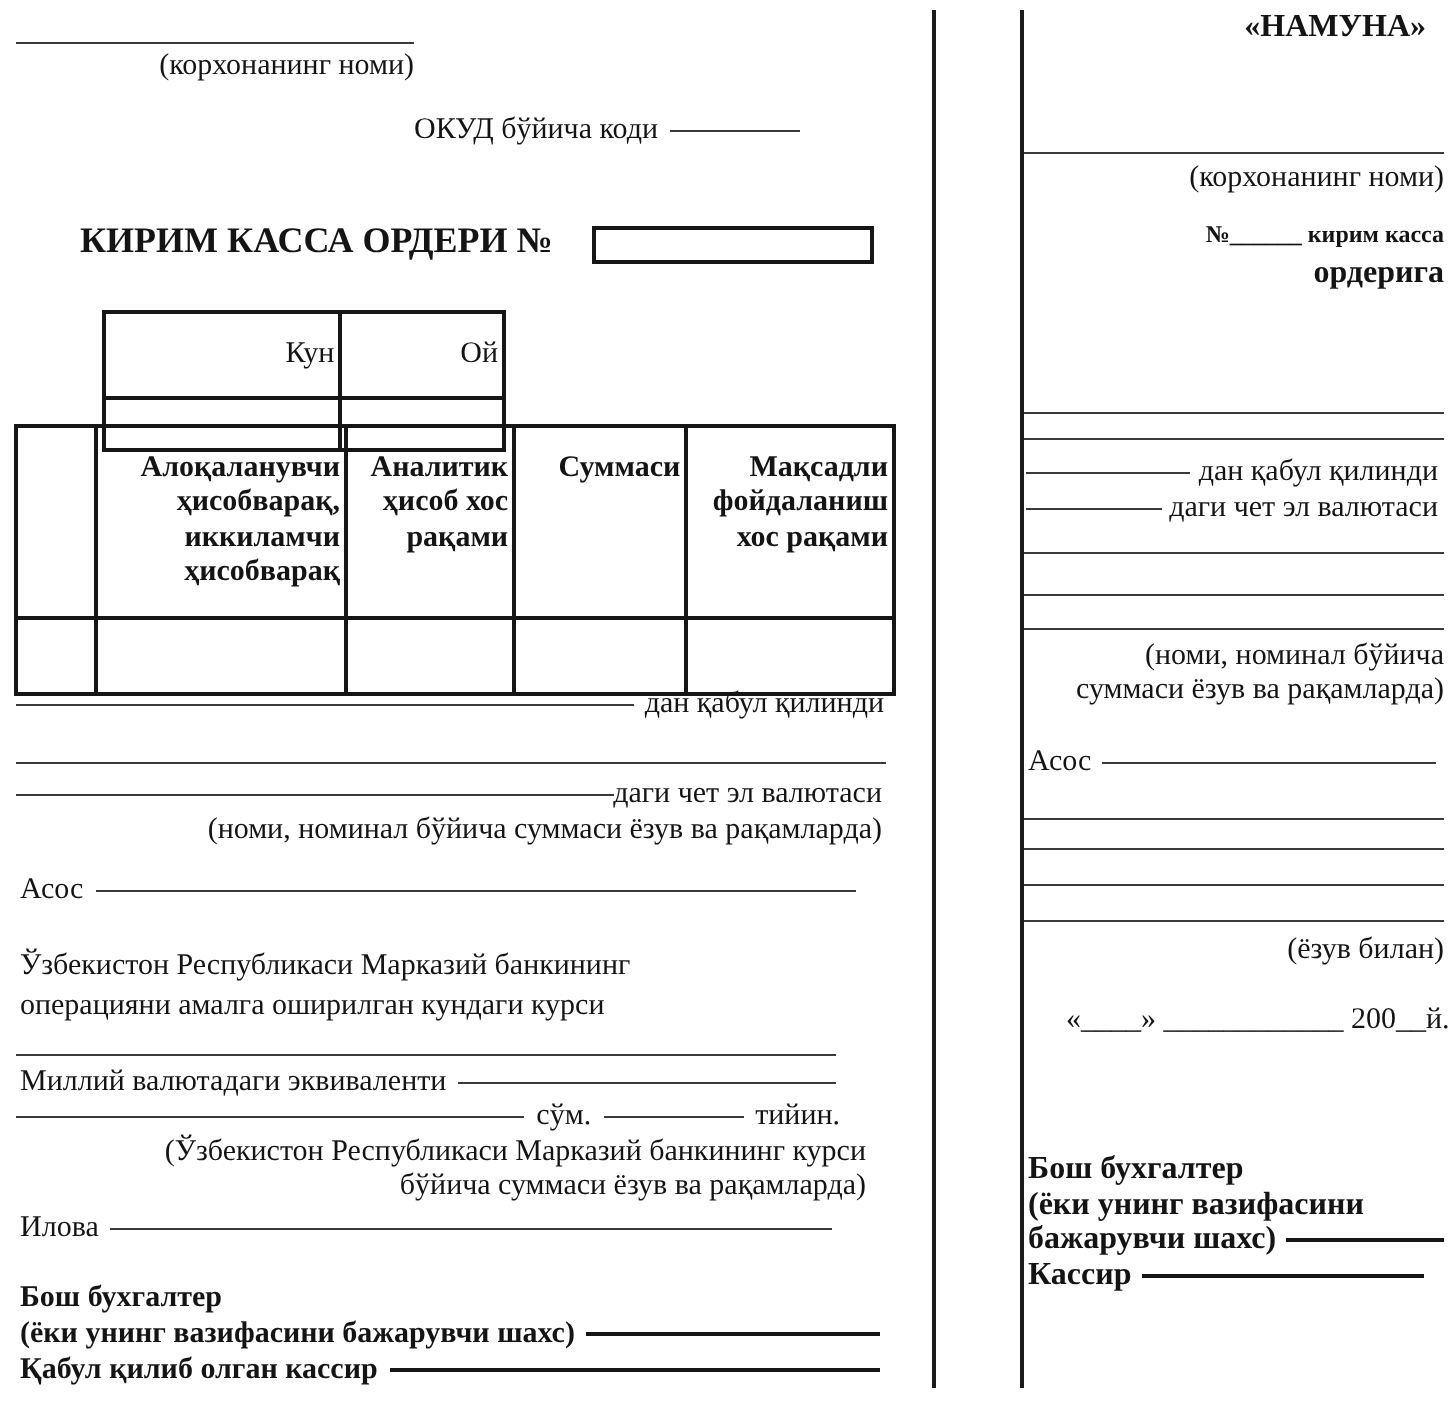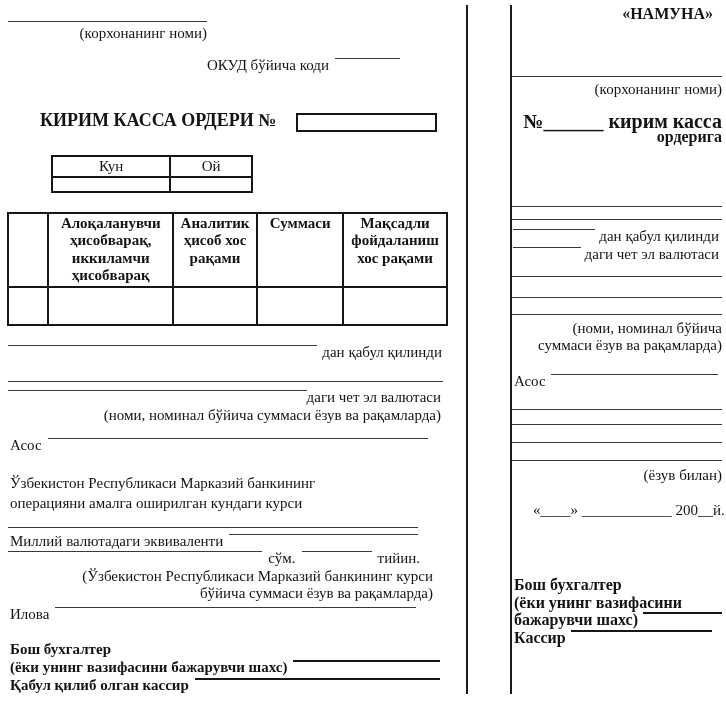--- a/index.html
+++ b/index.html
@@ -1,33 +1,33 @@
 <!DOCTYPE html>
 <html><head>
 <meta charset="utf-8">
 <style>
   html,body{margin:0;padding:0;background:#fff;}
   .page{
     position:relative;width:726px;height:701px;background:#ffffff;overflow:hidden;
     font-family:"Liberation Serif","DejaVu Serif",serif;font-size:15px;color:#141414;
   }
   .abs{position:absolute;}
-  .row{position:absolute;display:flex;align-items:flex-start;white-space:nowrap;}
+  .row{position:absolute;display:flex;align-items:center;white-space:nowrap;}
   .fill{flex:1;border-bottom:1px solid #3a3a3a;margin-bottom:2px;min-width:18px;height:1px;}
   .fill.fw{flex:none;}
   .fill.bold{border-bottom:2px solid #161616;margin-bottom:2px;}
   .rule{position:absolute;height:0;border-top:1px solid #3a3a3a;}
   .vline{position:absolute;width:0;border-left:2px solid #1c1c1c;}
   .b{font-weight:bold;}
   .b16{font-weight:bold;font-size:16px;}
   .ctr{text-align:right;}
   .rt{text-align:right;}
   .nw{white-space:nowrap;}
   table.frm{position:absolute;border-collapse:collapse;table-layout:fixed;}
-  table.frm td{border:2px solid #161616;text-align:center;vertical-align:top;padding:1px 2px;line-height:1.16;overflow:hidden;}
+  table.frm td{border:2px solid #161616;text-align:right;vertical-align:top;padding:12px 2px;line-height:1.16;overflow:hidden;}
   table.frm td.hdr{font-weight:bold;}
   .numbox{position:absolute;border:2px solid #161616;background:#fff;}
 </style>
 </head>
 <body>
 
 <div class="page">
 
   <div class="rule" style="left:8px;top:21px;width:199px;"></div>
   <div class="abs ctr" style="left:8px;top:25px;width:199px;">(корхонанинг номи)</div>
@@ -140,21 +140,21 @@
   </div>
 
   <div class="vline" style="left:466px;top:5px;height:689px;"></div>
   <div class="vline" style="left:510px;top:5px;height:689px;"></div>
 
   <div class="abs b rt nw" style="left:512px;top:5px;width:201px;font-size:16px;">«НАМУНА»</div>
 
   <div class="rule" style="left:512px;top:76px;width:210px;"></div>
   <div class="abs ctr" style="left:512px;top:81px;width:210px;">(корхонанинг номи)</div>
 
-  <div class="abs ctr b nw" style="left:512px;top:110px;width:210px;font-size:20px;">№______ кирим касса</div>
+  <div class="abs ctr b nw" style="left:512px;top:110px;width:210px;font-size:12px;">№______ кирим касса</div>
   <div class="abs ctr b nw" style="left:512px;top:128px;width:210px;font-size:16px;">ордерига</div>
 
   <div class="rule" style="left:512px;top:206px;width:210px;"></div>
   <div class="rule" style="left:512px;top:219px;width:210px;"></div>
 
   <div class="row" style="left:513px;top:228px;width:206px;">
     <span class="fill"></span>
     <span style="margin-left:4px;">дан қабул қилинди</span>
   </div>
   <div class="row" style="left:513px;top:246px;width:206px;">

